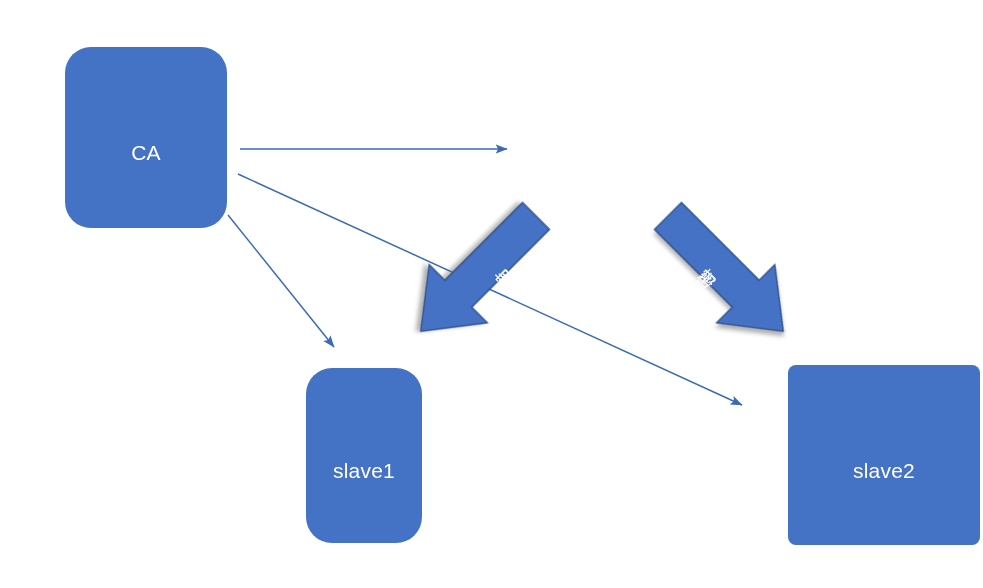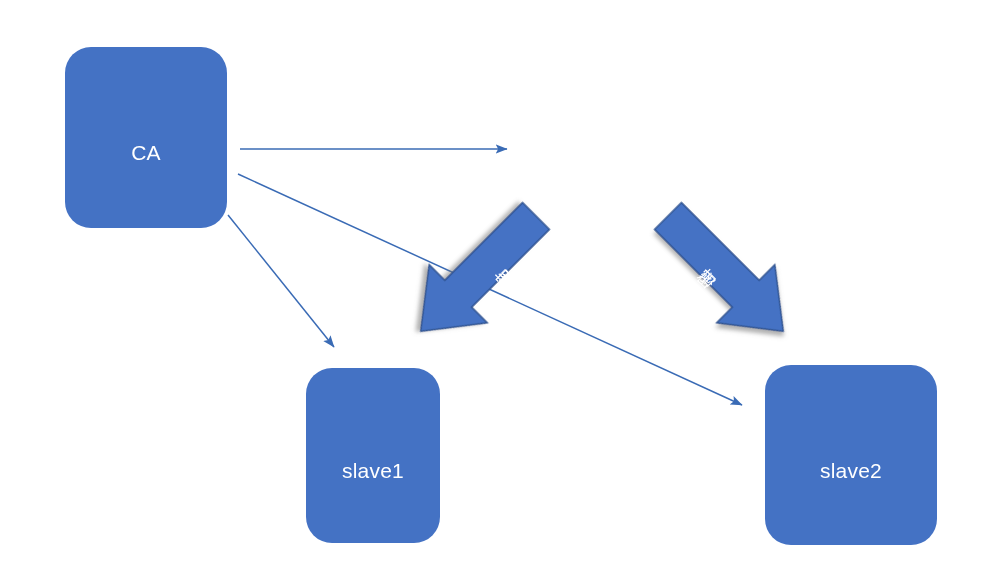--- a/index.html
+++ b/index.html
@@ -88,25 +88,25 @@
     <g filter="url(#blk-shadow)" transform="translate(668,216) rotate(45)">
       <path d="M0,-19 L110,-19 L110,-41 L163,0 L110,41 L110,19 L0,19 Z" fill="#4472C4" stroke="#2E528F" stroke-width="1.4" stroke-linejoin="miter"></path>
     </g>
   </svg>
 
   <div class="node" style="left:65px; top:47px; width:162px; height:181px;">
     <span class="node-label">CA</span>
   </div>
 
 
-  <div class="node" style="left:306px; top:368px; width:134px; height:175px;">
+  <div class="node" style="left:306px; top:368px; width:116px; height:175px;">
     <span class="node-label">slave1</span>
   </div>
 
-  <div class="node" style="left:765px; top:365px; width:172px; height:180px;">
+  <div class="node" style="left:788px; top:365px; width:192px; height:180px;border-radius:8px;">
     <span class="node-label">slave2</span>
   </div>
 
   <div class="block-arrow-label" style="left:480px; top:262px; transform: rotate(-45deg); transform-origin: 50% 50%;">加密</div>
 
   <div class="block-arrow-label" style="left:714px; top:262px; transform: rotate(45deg); transform-origin: 50% 50%;">加密</div>
 
 </div>
 
 </body></html>

